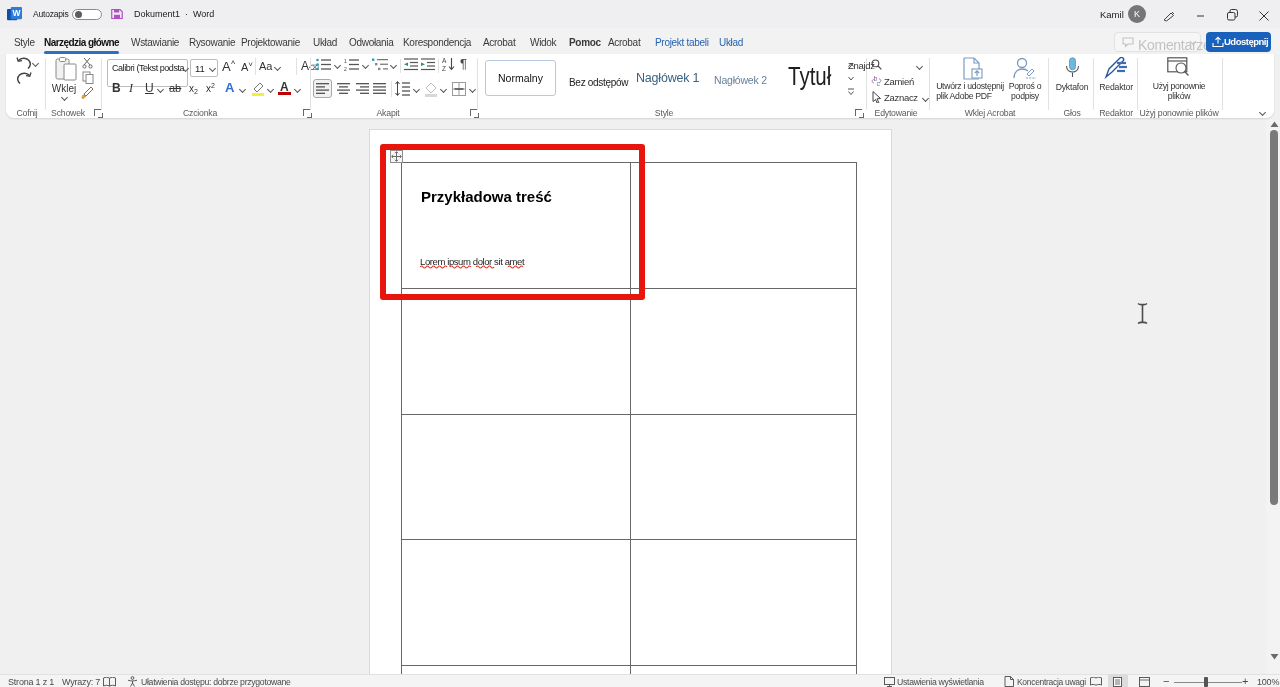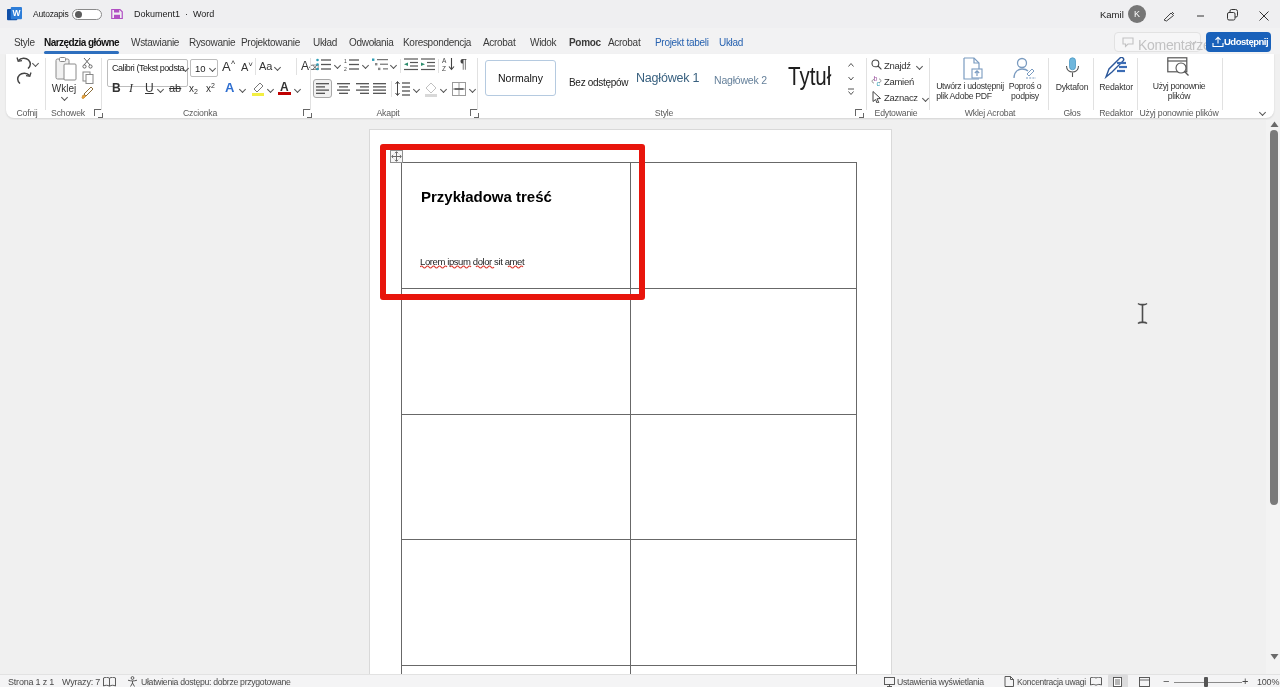--- a/index.html
+++ b/index.html
@@ -164,21 +164,21 @@
   </svg>
   <div class="rlabel" style="left:62px;transform:translateX(-50%);">Schowek</div>
   <div class="launcher" style="left:88px;"></div>
   <div class="rdiv" style="left:95px;"></div>
 
   <div class="abs" style="left:101px;top:5px;width:81px;height:28px;border:1px solid #bdbdbd;border-radius:2px;background:#fff;">
     <div class="abs" style="left:4px;top:3px;font-size:9px;letter-spacing:-0.45px;color:#222;white-space:nowrap;">Calibri (Tekst podsta</div>
     <div class="chev" style="left:74px;top:5px;"></div>
   </div>
   <div class="abs" style="left:184px;top:5px;width:28px;height:18px;border:1px solid #bdbdbd;border-radius:2px;background:#fff;">
-    <div class="abs" style="left:4px;top:3px;font-size:9.5px;color:#222;">10</div>
+    <div class="abs" style="left:4px;top:3px;font-size:9.5px;color:#222;">11</div>
     <div class="chev" style="left:18px;top:5px;"></div>
   </div>
   <div class="abs" style="left:216px;top:4px;font-size:13px;color:#333;">A<span style="font-size:8px;vertical-align:6px;">˄</span></div>
   <div class="abs" style="left:235px;top:6px;font-size:11px;color:#333;">A<span style="font-size:8px;vertical-align:4px;">˅</span></div>
   <div class="abs" style="left:253px;top:6px;font-size:11px;color:#333;">Aa</div>
   <div class="chev" style="left:268px;top:10px;"></div>
   <div class="rdiv" style="left:249px;top:4px;height:17px;"></div>
     <div class="rdiv" style="left:290px;top:4px;height:17px;"></div>
     <div class="abs" style="left:295px;top:5px;font-size:12px;color:#333;">A<span style="font-size:7px;">⌫</span></div>
 
@@ -316,21 +316,21 @@
     <path d="M2.5 30.5 L5 33.5 L7.5 30.5" fill="none" stroke="#555"></path>
   </svg>
   <div class="rlabel" style="left:658px;transform:translateX(-50%);">Style</div>
   <div class="launcher" style="left:849px;"></div>
   <div class="rdiv" style="left:860px;"></div>
 
   <svg class="abs" style="left:865px;top:5px;" width="11" height="11" viewBox="0 0 11 11">
     <circle cx="4.4" cy="4.4" r="3.4" fill="none" stroke="#444" stroke-width="1.1"></circle>
       <line x1="7" y1="7" x2="10.4" y2="10.4" stroke="#444" stroke-width="1.1"></line>
   </svg>
-  <div class="abs" style="left:878px;top:6px;font-size:9.5px;letter-spacing:-0.3px;color:#333;">Znajdź</div>
+  <div class="abs" style="left:842px;top:6px;font-size:9.5px;letter-spacing:-0.3px;color:#333;">Znajdź</div>
   <div class="chev" style="left:910px;top:9px;"></div>
   <svg class="abs" style="left:864px;top:21px;" width="13" height="12" viewBox="0 0 13 12">
     <text x="3.5" y="6" font-size="7" fill="#9a4f9e" font-family="Liberation Sans">b</text>
     <text x="6.5" y="11" font-size="7" fill="#2e9db5" font-family="Liberation Sans">c</text>
     <path d="M4 8 C1.5 8 1.5 4.5 4 4.5 M9 4 C11.5 4 11.5 7.5 9 7.5" fill="none" stroke="#888" stroke-width="0.9"></path>
   </svg>
   <div class="abs" style="left:878px;top:22px;font-size:9.5px;letter-spacing:-0.3px;color:#333;">Zamień</div>
   <svg class="abs" style="left:866px;top:37px;" width="10" height="12" viewBox="0 0 10 12">
     <path d="M1 0.5 L8.5 7.5 L5 7.8 L6.8 11.5 L5 12 L3.6 8.5 L1 10.5 z" fill="#fff" stroke="#444" stroke-width="1"></path>
   </svg>

